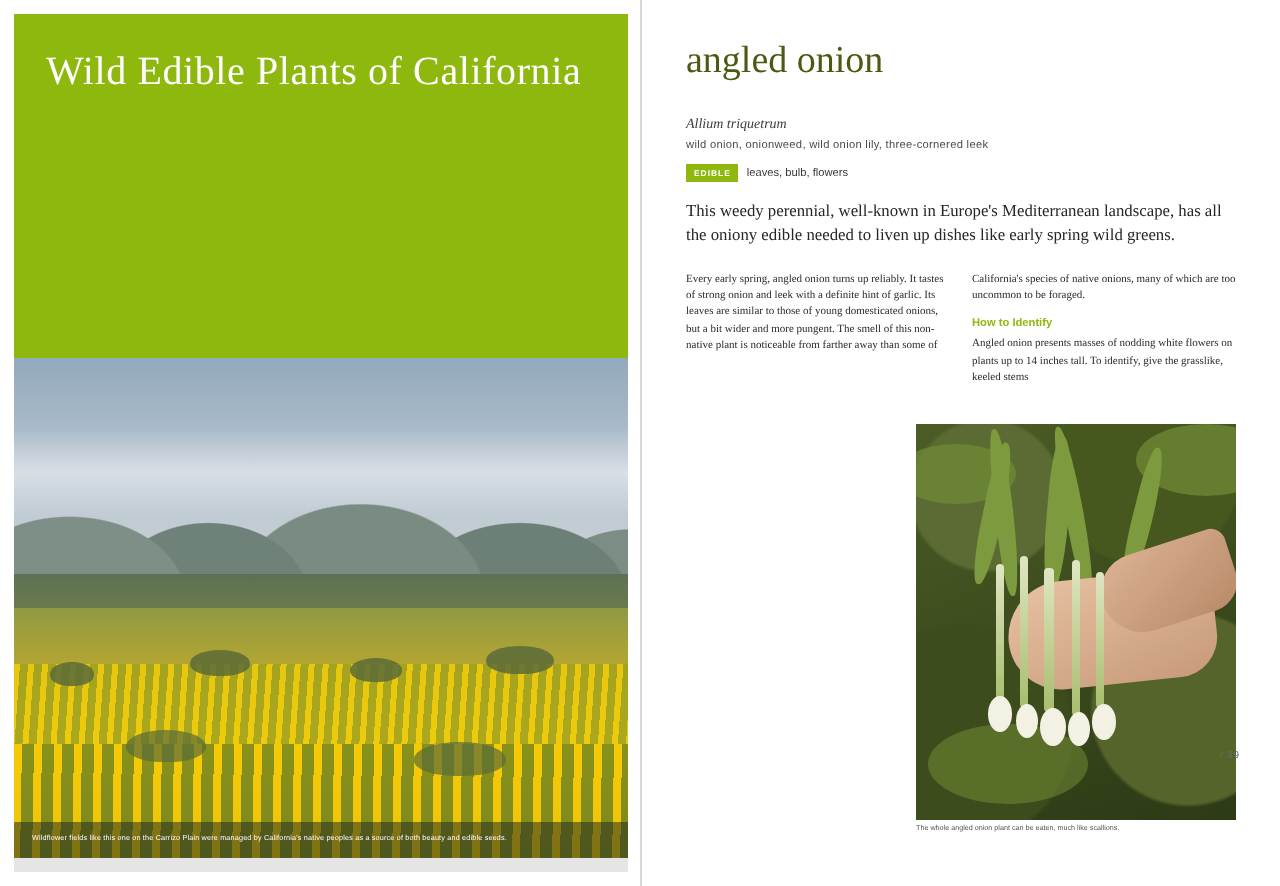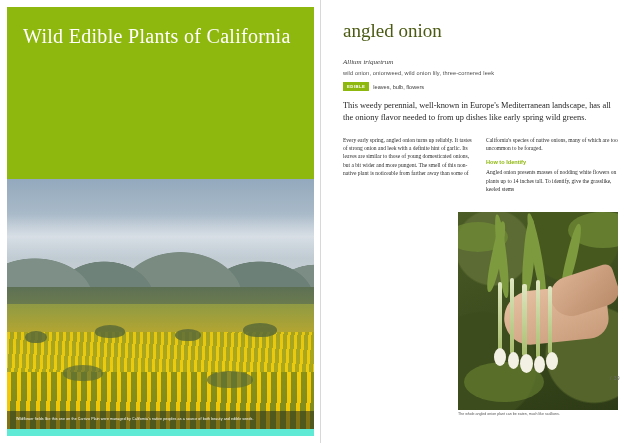--- a/index.html
+++ b/index.html
@@ -27,21 +27,21 @@
     width: 320px;
     height: 443px;
     background: #ffffff;
     box-sizing: border-box;
     padding: 7px 6px 7px 7px;
   }
   .left-inner {
     position: relative;
     width: 100%;
     height: 100%;
-    background: #5eead4;
+    background: #e5e5e5;
   }
   .title-block {
     position: absolute;
     left: 0;
     top: 0;
     width: 307px;
     height: 172px;
     background: #8fb80f;
   }
   .book-title {
@@ -349,21 +349,21 @@
 
     <h1 class="plant-name">angled onion</h1>
     <div class="plant-latin">Allium triquetrum</div>
     <div class="plant-common">wild onion, onionweed, wild onion lily, three-cornered leek</div>
 
     <div class="edible-row">
       <span class="edible-badge">EDIBLE</span>
       <span class="edible-parts">leaves, bulb, flowers</span>
     </div>
 
-    <p class="lede">This weedy perennial, well-known in Europe's Mediterranean landscape, has all the oniony flavor needed to from up dishes like early spring wild greens.</p>
+    <p class="lede">This weedy perennial, well-known in Europe's Mediterranean landscape, has all the oniony edible needed to liven up dishes like early spring wild greens.</p>
 
     <div class="cols">
       <div class="col">
         <p class="body-text">Every early spring, angled onion turns up reliably. It tastes of strong onion and leek with a definite hint of garlic. Its leaves are similar to those of young domesticated onions, but a bit wider and more pungent. The smell of this non-native plant is noticeable from farther away than some of</p>
       </div>
       <div class="col">
         <p class="body-text">California's species of native onions, many of which are too uncommon to be foraged.</p>
         <div class="subhead">How to Identify</div>
         <p class="body-text">Angled onion presents masses of nodding white flowers on plants up to 14 inches tall. To identify, give the grasslike, keeled stems</p>
       </div>

